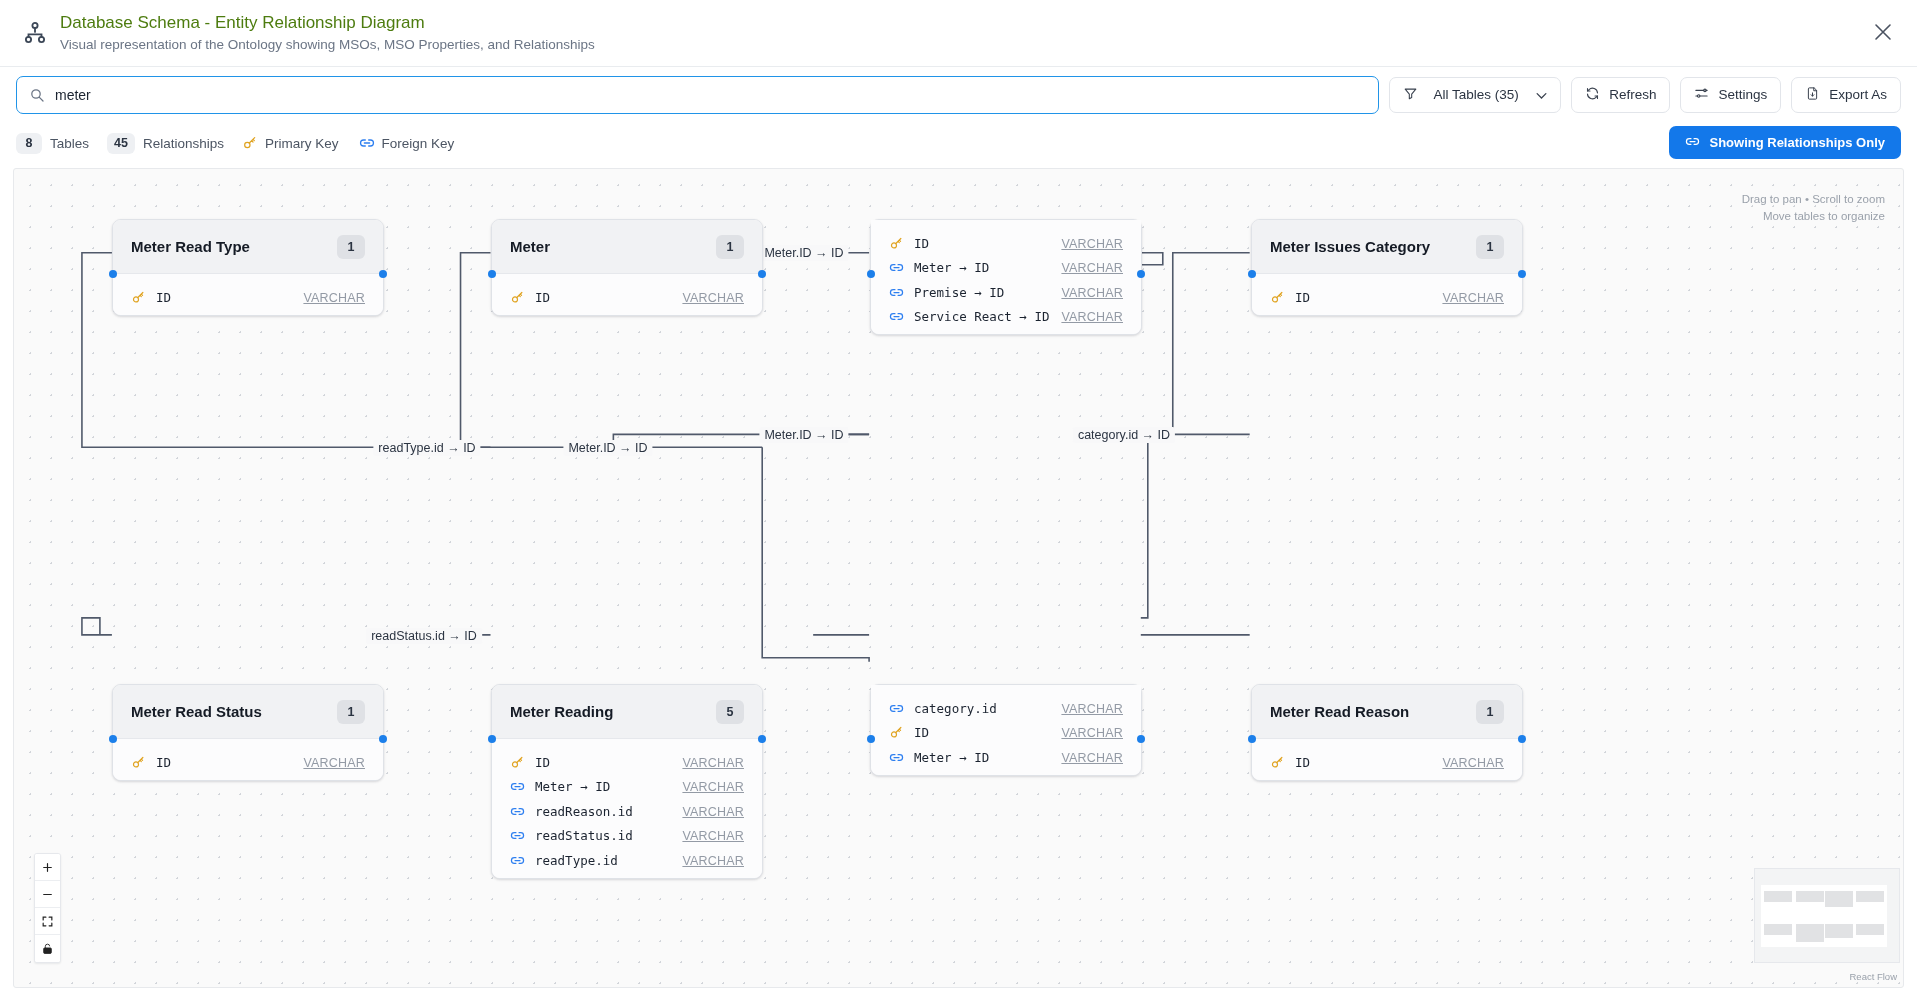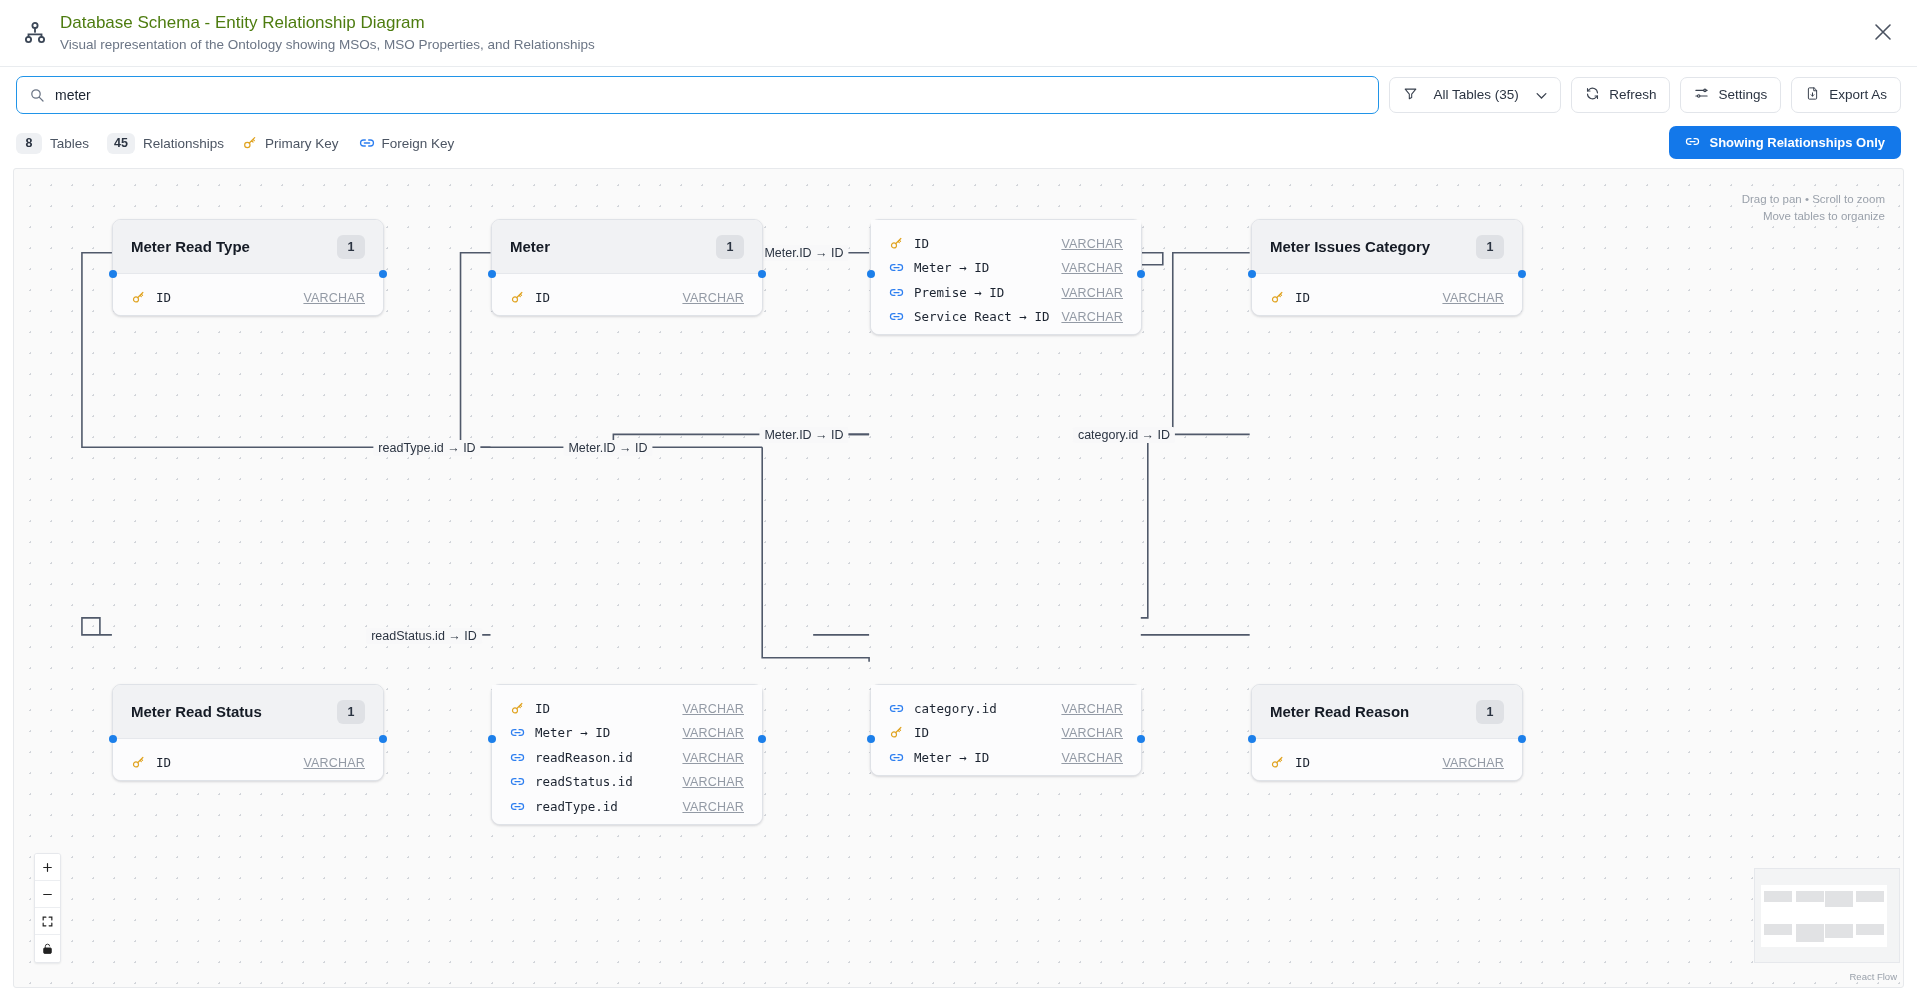--- a/index.html
+++ b/index.html
@@ -422,20 +422,24 @@
                 <path d="M11 12l8-8M16.5 6.5l2 2M14.5 8.5l2 2"></path>
               </svg></span>
             <span class="col-name">ID</span>
             <span class="col-type">VARCHAR</span>
           </div>
         </div>
         <div class="port l" style="top: 50px;"></div>
         <div class="port r" style="top: 50px;"></div>
       </div>
       <div class="tnode" style="left: 477px; top: 515px; width: 272px;">
+        <div class="tnode-head">
+          <span class="tnode-title">Meter Reading</span>
+          <span class="tnode-badge">5</span>
+        </div>
         <div class="tnode-body">
           <div class="col-row">
             <span class="col-ic pk"><svg viewBox="0 0 24 24" fill="none" stroke="currentColor" stroke-width="1.9" stroke-linecap="round">
                 <circle cx="8" cy="15" r="4"></circle>
                 <path d="M11 12l8-8M16.5 6.5l2 2M14.5 8.5l2 2"></path>
               </svg></span>
             <span class="col-name">ID</span>
             <span class="col-type">VARCHAR</span>
           </div>
           <div class="col-row">

